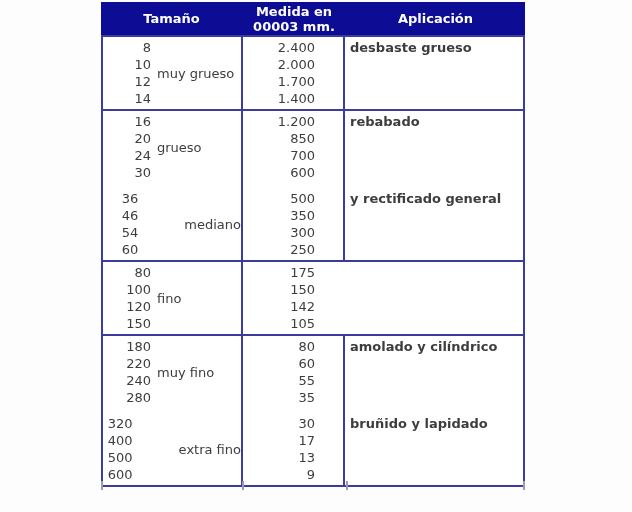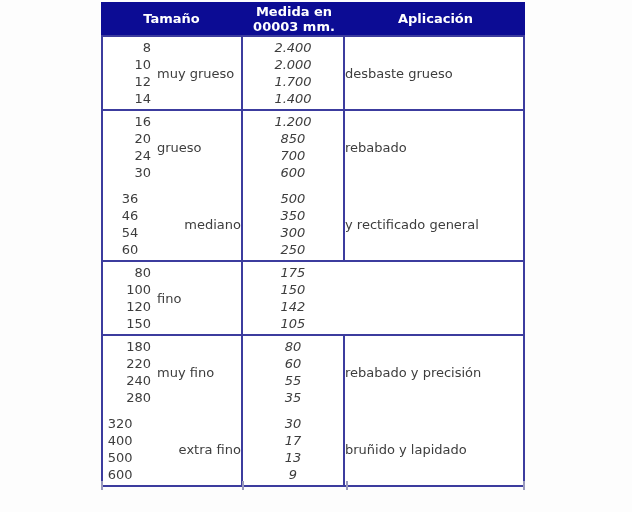--- a/index.html
+++ b/index.html
@@ -30,23 +30,23 @@
   .cell{padding:2px 0;}
   .cell + .cell{border-left:2px solid var(--border);}
   .group{height:68px;display:flex;}
   .group + .group{margin-top:9px;gap:40px;}
 
   .c-size .group{align-items:center;}
   .scol{width:48px;text-align:right;}
   .glabel{margin-left:6px;white-space:nowrap;}
 
   .c-measure .group{justify-content:center;align-items:center;}
-  .mcol{text-align:center;min-width:44px;font-style:italic;}
-
-  .c-app .group{align-items:center;}
+  .mcol{text-align:right;min-width:44px;}
+
+  .c-app .group{align-items:flex-start;padding-left:5px;font-weight:bold;}
   .c-app .app-lines{white-space:nowrap;}
 
   .stub{position:absolute;top:481px;width:2px;height:9px;background:var(--stub);}
   .stub.s1{left:101px;}
   .stub.s2{left:242px;}
   .stub.s3{left:346px;}
   .stub.s4{left:523px;}
 </style>
 </head>
 <body>
@@ -207,21 +207,21 @@
             <div>30</div>
             <div>17</div>
             <div>13</div>
             <div>9</div>
           </div>
         </div>
       </div>
       <div class="cell c-app">
         <div class="group">
           <div class="app-lines">
-            <div>rebabado y precisión</div>
+            <div>amolado y cilíndrico</div>
           </div>
         </div>
         <div class="group">
           <div class="app-lines">
             <div>bruñido y lapidado</div>
           </div>
         </div>
       </div>
     </div>
 

